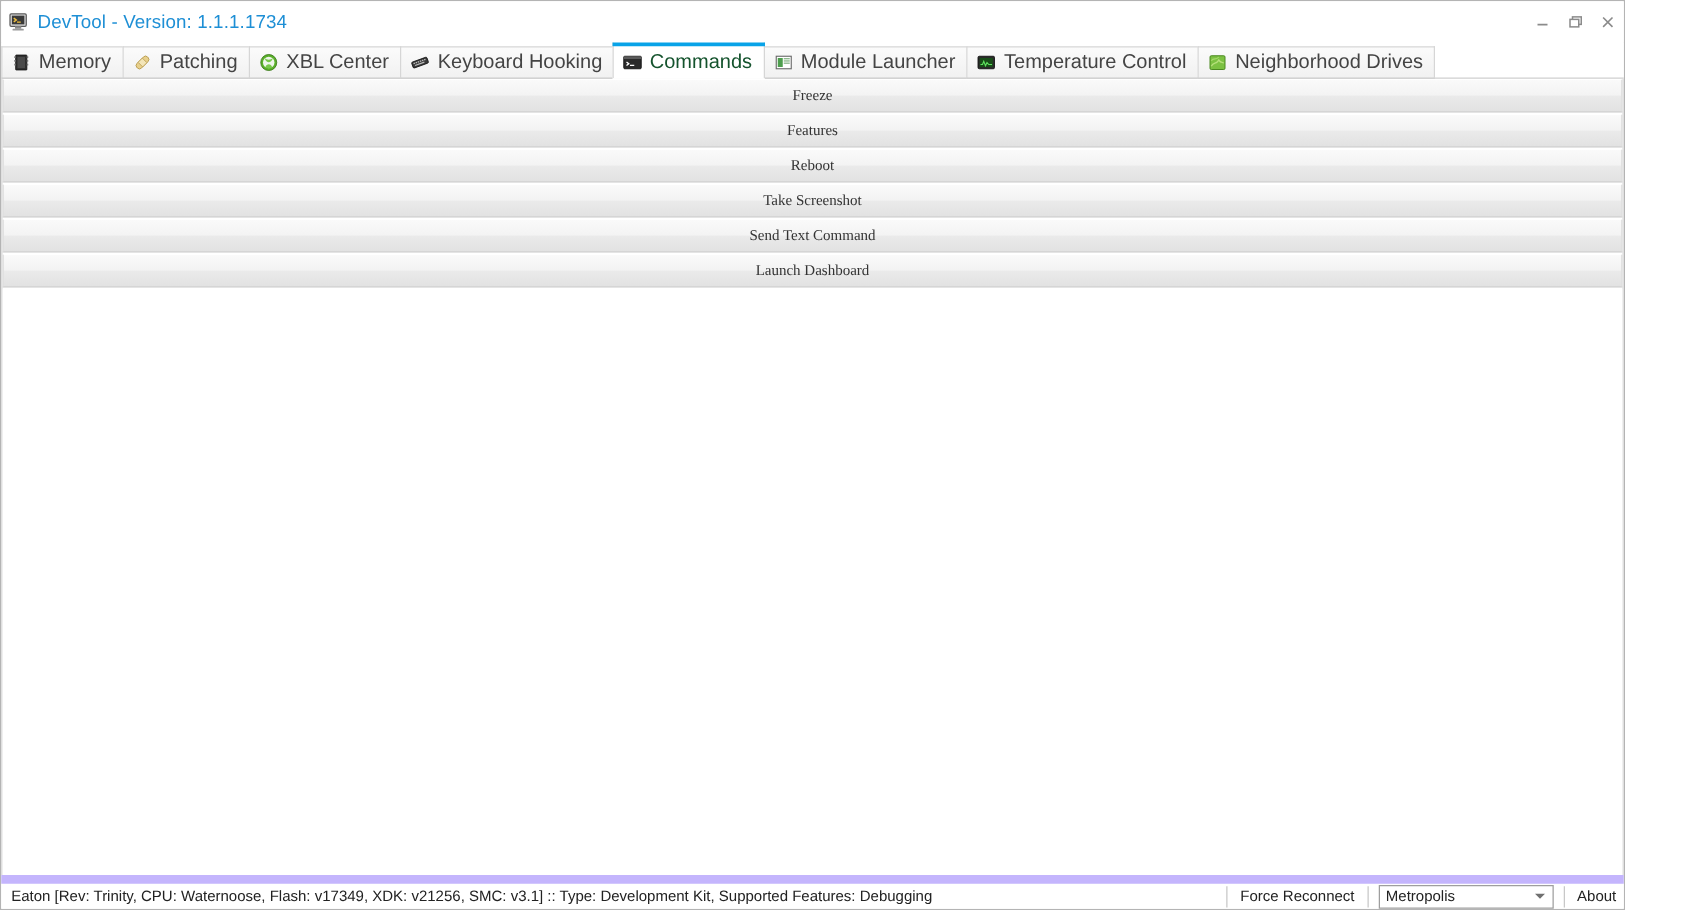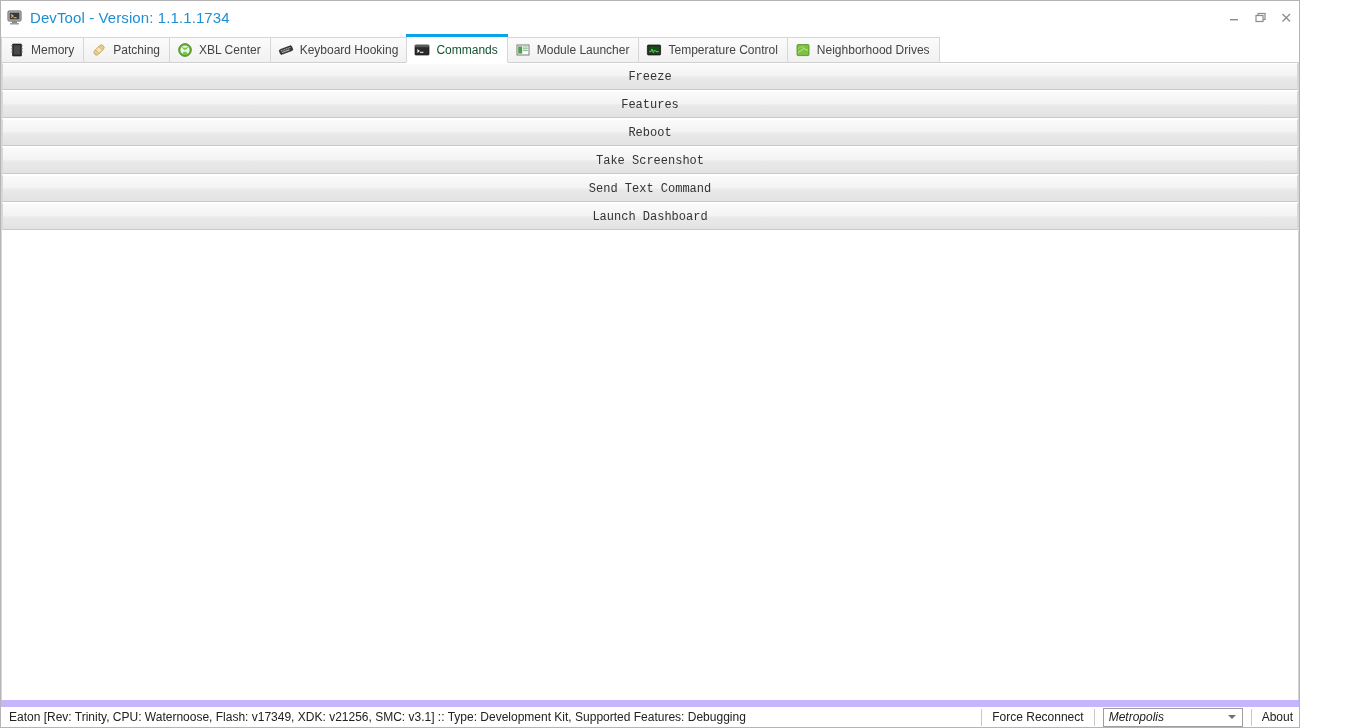--- a/index.html
+++ b/index.html
@@ -85,21 +85,21 @@
   .tab {
     height: 26px;
     display: flex;
     align-items: center;
     padding: 0 9px 0 7px;
     box-sizing: border-box;
     background: linear-gradient(to bottom, #fbfbfb 0%, #f1f1f1 100%);
     border: 1px solid #d6d6d6;
     border-bottom: 1px solid #d0d0d0;
     border-right: none;
-    font-size: 12px;
+    font-size: 16px;
     color: #444444;
     white-space: nowrap;
     position: relative;
     z-index: 1;
     cursor: default;
   }
   .tab:last-of-type { border-right: 1px solid #d6d6d6; }
   .tab.active {
     background: #ffffff;
     border: 1px solid #d6d6d6;
@@ -146,21 +146,21 @@
     align-items: center;
     justify-content: center;
     background: linear-gradient(to bottom, #fafafa 0%, #f3f3f3 48%, #eaeaea 52%, #e2e2e2 100%);
     border-top: 1px solid #ffffff;
     border-bottom: 1px solid #c9c9c9;
     border-left: 1px solid #d8d8d8;
     border-right: 1px solid #d8d8d8;
     box-sizing: border-box;
     font-size: 12px;
     color: #333333;
-    font-family: Liberation Mono, monospace;
+    font-family: Liberation Serif, serif;
     cursor: default;
     margin-bottom: 1px;
   }
   .cmd-spacer {
     flex: 1;
     background: #ffffff;
   }
 
   
   .statusbar {
@@ -206,21 +206,20 @@
     background: #ffffff;
     border: 1px solid #9e9e9e;
     box-sizing: border-box;
     display: flex;
     align-items: center;
     font-size: 12px;
     color: #222222;
     padding-left: 5px;
     position: relative;
     cursor: default;
-    font-style: italic;
   }
   .select-arrow {
     position: absolute;
     right: 6px;
     top: 50%;
     transform: translateY(-50%);
     width: 0; height: 0;
     border-left: 4px solid transparent;
     border-right: 4px solid transparent;
     border-top: 4px solid #707070;

